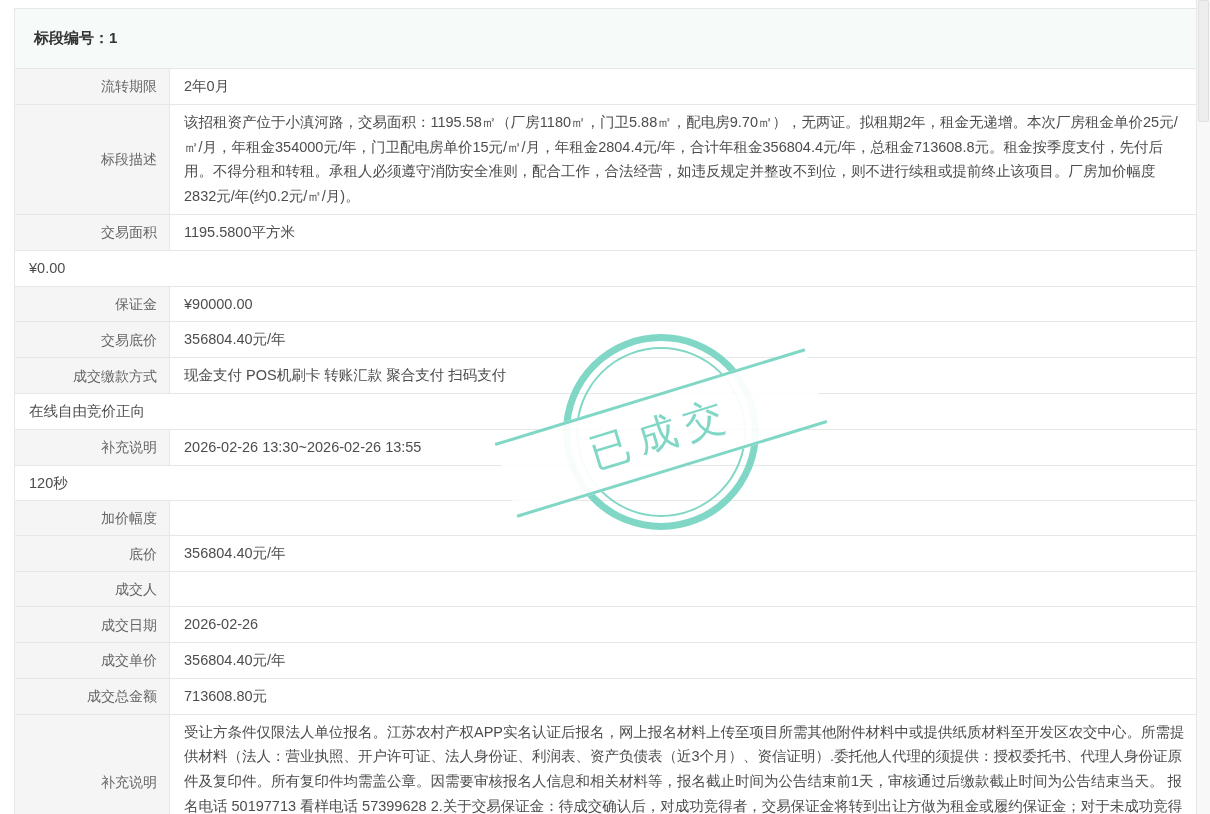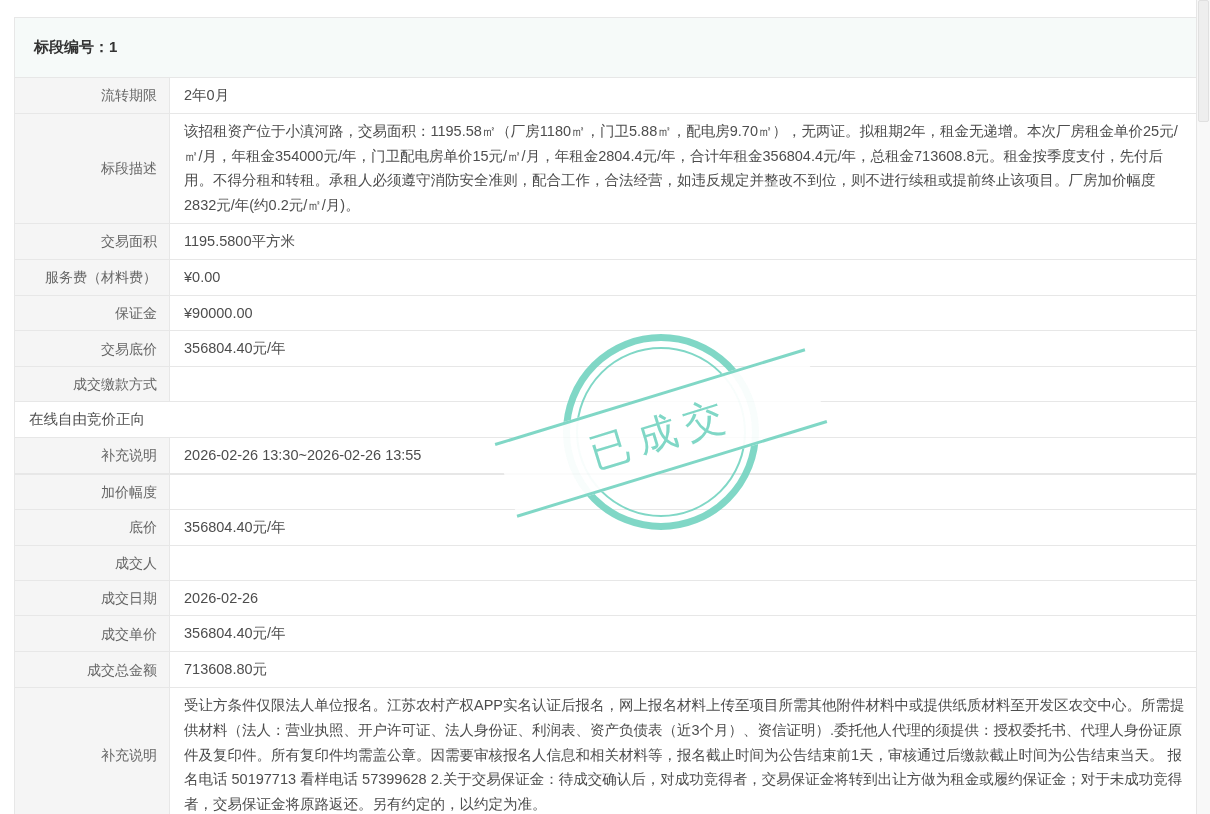--- a/index.html
+++ b/index.html
@@ -6,21 +6,21 @@
     margin:0;
     padding:0;
     background:#ffffff;
     font-family:"Liberation Sans","DejaVu Sans",sans-serif;
     width:1210px;
     height:814px;
     overflow:hidden;
   }
   .page{
     position:relative;
-    padding:17px 13px 0 14px;
+    padding:8px 13px 0 14px;
     box-sizing:border-box;
     width:100%;
     height:100%;
   }
   .panel{
     border:1px solid #e7e7e7;
     background:#fff;
   }
   .panel-header{
     background:#f6faf9;
@@ -154,52 +154,57 @@
             <span>该招租资产位于小滇河路，交易面积：1195.58㎡（厂房1180㎡，门卫5.88㎡，配电房9.70㎡），无两证。拟租期2年，租金无递增。本次厂房租金单价25元/㎡/月，年租金354000元/年，门卫配电房单价15元/㎡/月，年租金2804.4元/年，合计年租金356804.4元/年，总租金713608.8元。租金按季度支付，先付后用。不得分租和转租。承租人必须遵守消防安全准则，配合工作，合法经营，如违反规定并整改不到位，则不进行续租或提前终止该项目。厂房加价幅度2832元/年(约0.2元/㎡/月)。</span>
           </div>
         </div>
         <div class="row">
           <div class="cell-label">交易面积</div>
           <div class="cell-value">
             <span>1195.5800平方米</span>
           </div>
         </div>
         <div class="row">
-          <div class="cell-label">服务费（材料费）</div>
           <div class="cell-value">
             <span>¥0.00</span>
           </div>
         </div>
         <div class="row">
           <div class="cell-label">保证金</div>
           <div class="cell-value">
             <span>¥90000.00</span>
           </div>
         </div>
         <div class="row">
           <div class="cell-label">交易底价</div>
           <div class="cell-value">
             <span>356804.40元/年</span>
           </div>
         </div>
         <div class="row">
           <div class="cell-label">成交缴款方式</div>
+          <div class="cell-value">
+            <span>现金支付 POS机刷卡 转账汇款 聚合支付 扫码支付</span>
+          </div>
         </div>
         <div class="row">
           <div class="cell-value">
             <span>在线自由竞价正向</span>
           </div>
         </div>
         <div class="row">
           <div class="cell-label">补充说明</div>
           <div class="cell-value">
             <span>2026-02-26 13:30~2026-02-26 13:55</span>
           </div>
         </div>
         <div class="row">
+          <div class="cell-value">
+            <span>120秒</span>
+          </div>
         </div>
         <div class="row">
           <div class="cell-label">加价幅度</div>
         </div>
         <div class="row">
           <div class="cell-label">底价</div>
           <div class="cell-value">
             <span>356804.40元/年</span>
           </div>
         </div>

